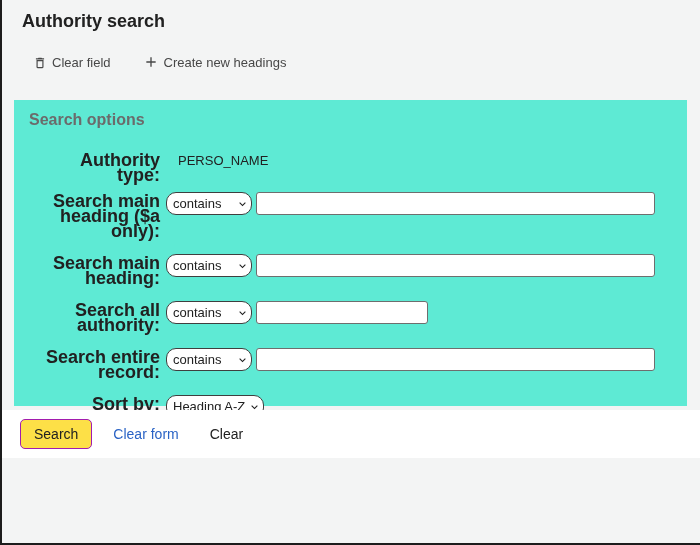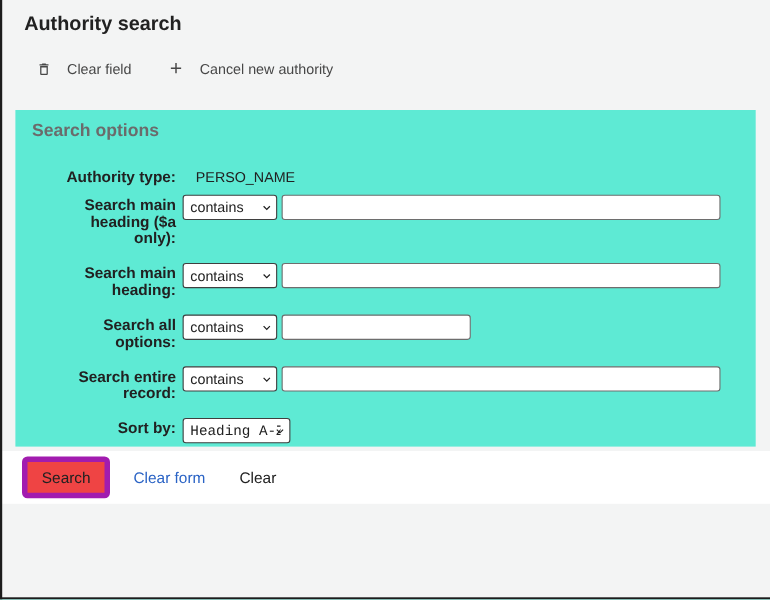--- a/index.html
+++ b/index.html
@@ -26,75 +26,75 @@
   .page-title {
     margin: 0; padding: 11px 4px 0 20px;
     font-size: 18px; font-weight: 700; color: #212121;
   }
   .toolbar {
     position: absolute; left: 31px; top: 54px;
     display: flex; align-items: center; gap: 32px;
     font-size: 13px; color: #474747;
   }
   .toolbar-item {
-    display: flex; align-items: flex-end; gap: 14px; cursor: pointer;
+    display: flex; align-items: flex-end; gap: 5px; cursor: pointer;
     white-space: nowrap;
   }
   .toolbar-item svg { display: block; }
 
   
   .card {
     position: absolute; left: 14px; top: 100px; width: 673px; height: 306px;
     background: #5eead4; padding: 11px 0 0 15px;
   }
   .card-heading {
     margin: 0 0 22px 0;
     font-size: 16px; font-weight: 700; color: #6b6b6b;
   }
   .form-area { padding-left: 14px; }
   .form-row { display: flex; align-items: flex-start; margin-bottom: 9px; }
   .form-row.spaced { margin-bottom: 15px; }
   .row-label {
     width: 117px; margin-right: 4px; text-align: right;
-    font-size: 14px; font-weight: 700; line-height: 15px; color: #212121;
+    font-size: 18px; font-weight: 700; line-height: 15px; color: #212121;
     padding-top: 2px;
   }
   .row-value { font-size: 13px; line-height: 15px; padding-top: 2px; margin-left: 14px; }
 
   .select-wrap { position: relative; display: inline-block; margin-left: 2px; }
   select {
     appearance: none; -webkit-appearance: none; -moz-appearance: none;
     height: 23px; font-size: 13px; color: #212121;
     font-family: "Liberation Sans", sans-serif;
-    background: #ffffff; border: 1px solid #3f3f3f; border-radius: 3px;
+    background: #ffffff; border: 1px solid #3f3f3f; border-radius: 10px;
     padding: 1px 8px 1px 6px; cursor: pointer;
   }
   .op-select { width: 86px; }
-  .sort-select { width: 98px; font-family: Liberation Mono, monospace; }
+  .sort-select { width: 98px; }
   .chevron {
     position: absolute; right: 3px; top: 50%; transform: translateY(-50%);
     pointer-events: none;
   }
   .text-input {
     height: 23px; margin-left: 4px;
     border: 1px solid #6e6e6e; border-radius: 3px;
     background: #ffffff; font-size: 13px; padding: 2px 5px;
     font-family: "Liberation Sans", sans-serif;
   }
   .text-input.long { width: 399px; }
   .text-input.short { width: 172px; }
 
   
   .action-band {
     position: absolute; left: 2px; right: 0; top: 410px; height: 48px;
     background: #ffffff; display: flex; align-items: center;
     padding-left: 18px;
   }
   .search-button {
-    background: #ef4444; color: #212121; border: 5px solid #a21caf;
+    background: #fde047; color: #212121; border: 1px solid #a21caf;
     border-radius: 5px; font-size: 14px; padding: 6px 13px;
     font-family: "Liberation Sans", sans-serif; cursor: pointer;
   }
   .clear-form-link {
     margin-left: 21px; font-size: 14px; color: #2a63c5; cursor: pointer;
     text-decoration: none;
   }
   .cancel-link {
     margin-left: 31px; font-size: 14px; color: #212121; cursor: pointer;
     text-decoration: none;
@@ -112,21 +112,21 @@
     <div class="toolbar-item">
       <svg width="14" height="14" viewBox="0 0 24 24" fill="#474747">
           <path d="M16 9v10H8V9h8m-1.5-6h-5l-1 1H5v2h14V4h-3.5l-1-1zM18 7H6v12c0 1.1.9 2 2 2h8c1.1 0 2-.9 2-2V7z"></path>
         </svg>
       <span>Clear field</span>
     </div>
     <div class="toolbar-item">
       <svg width="16" height="16" viewBox="0 0 24 24" fill="#474747">
           <path d="M19 13h-6v6h-2v-6H5v-2h6V5h2v6h6v2z"></path>
         </svg>
-      <span>Cancel new authority</span>
+      <span>Create new headings</span>
     </div>
   </div>
 </div>
 
 <div class="card">
   <h2 class="card-heading">Search options</h2>
   <div class="form-area">
 
     <div class="form-row">
       <div class="row-label">Authority type:</div>
@@ -153,21 +153,21 @@
           <option>contains</option>
         </select>
         <svg class="chevron" width="13" height="13" viewBox="0 0 24 24" fill="#212121">
             <path d="M7.41 8.59 12 13.17l4.59-4.58L18 10l-6 6-6-6z"></path>
           </svg>
       </span>
       <input type="text" class="text-input long" style="">
     </div>
 
     <div class="form-row spaced">
-      <div class="row-label">Search all options:</div>
+      <div class="row-label">Search all authority:</div>
       <span class="select-wrap">
         <select class="op-select">
           <option>contains</option>
         </select>
         <svg class="chevron" width="13" height="13" viewBox="0 0 24 24" fill="#212121">
             <path d="M7.41 8.59 12 13.17l4.59-4.58L18 10l-6 6-6-6z"></path>
           </svg>
       </span>
       <input type="text" class="text-input short" style="">
     </div>

